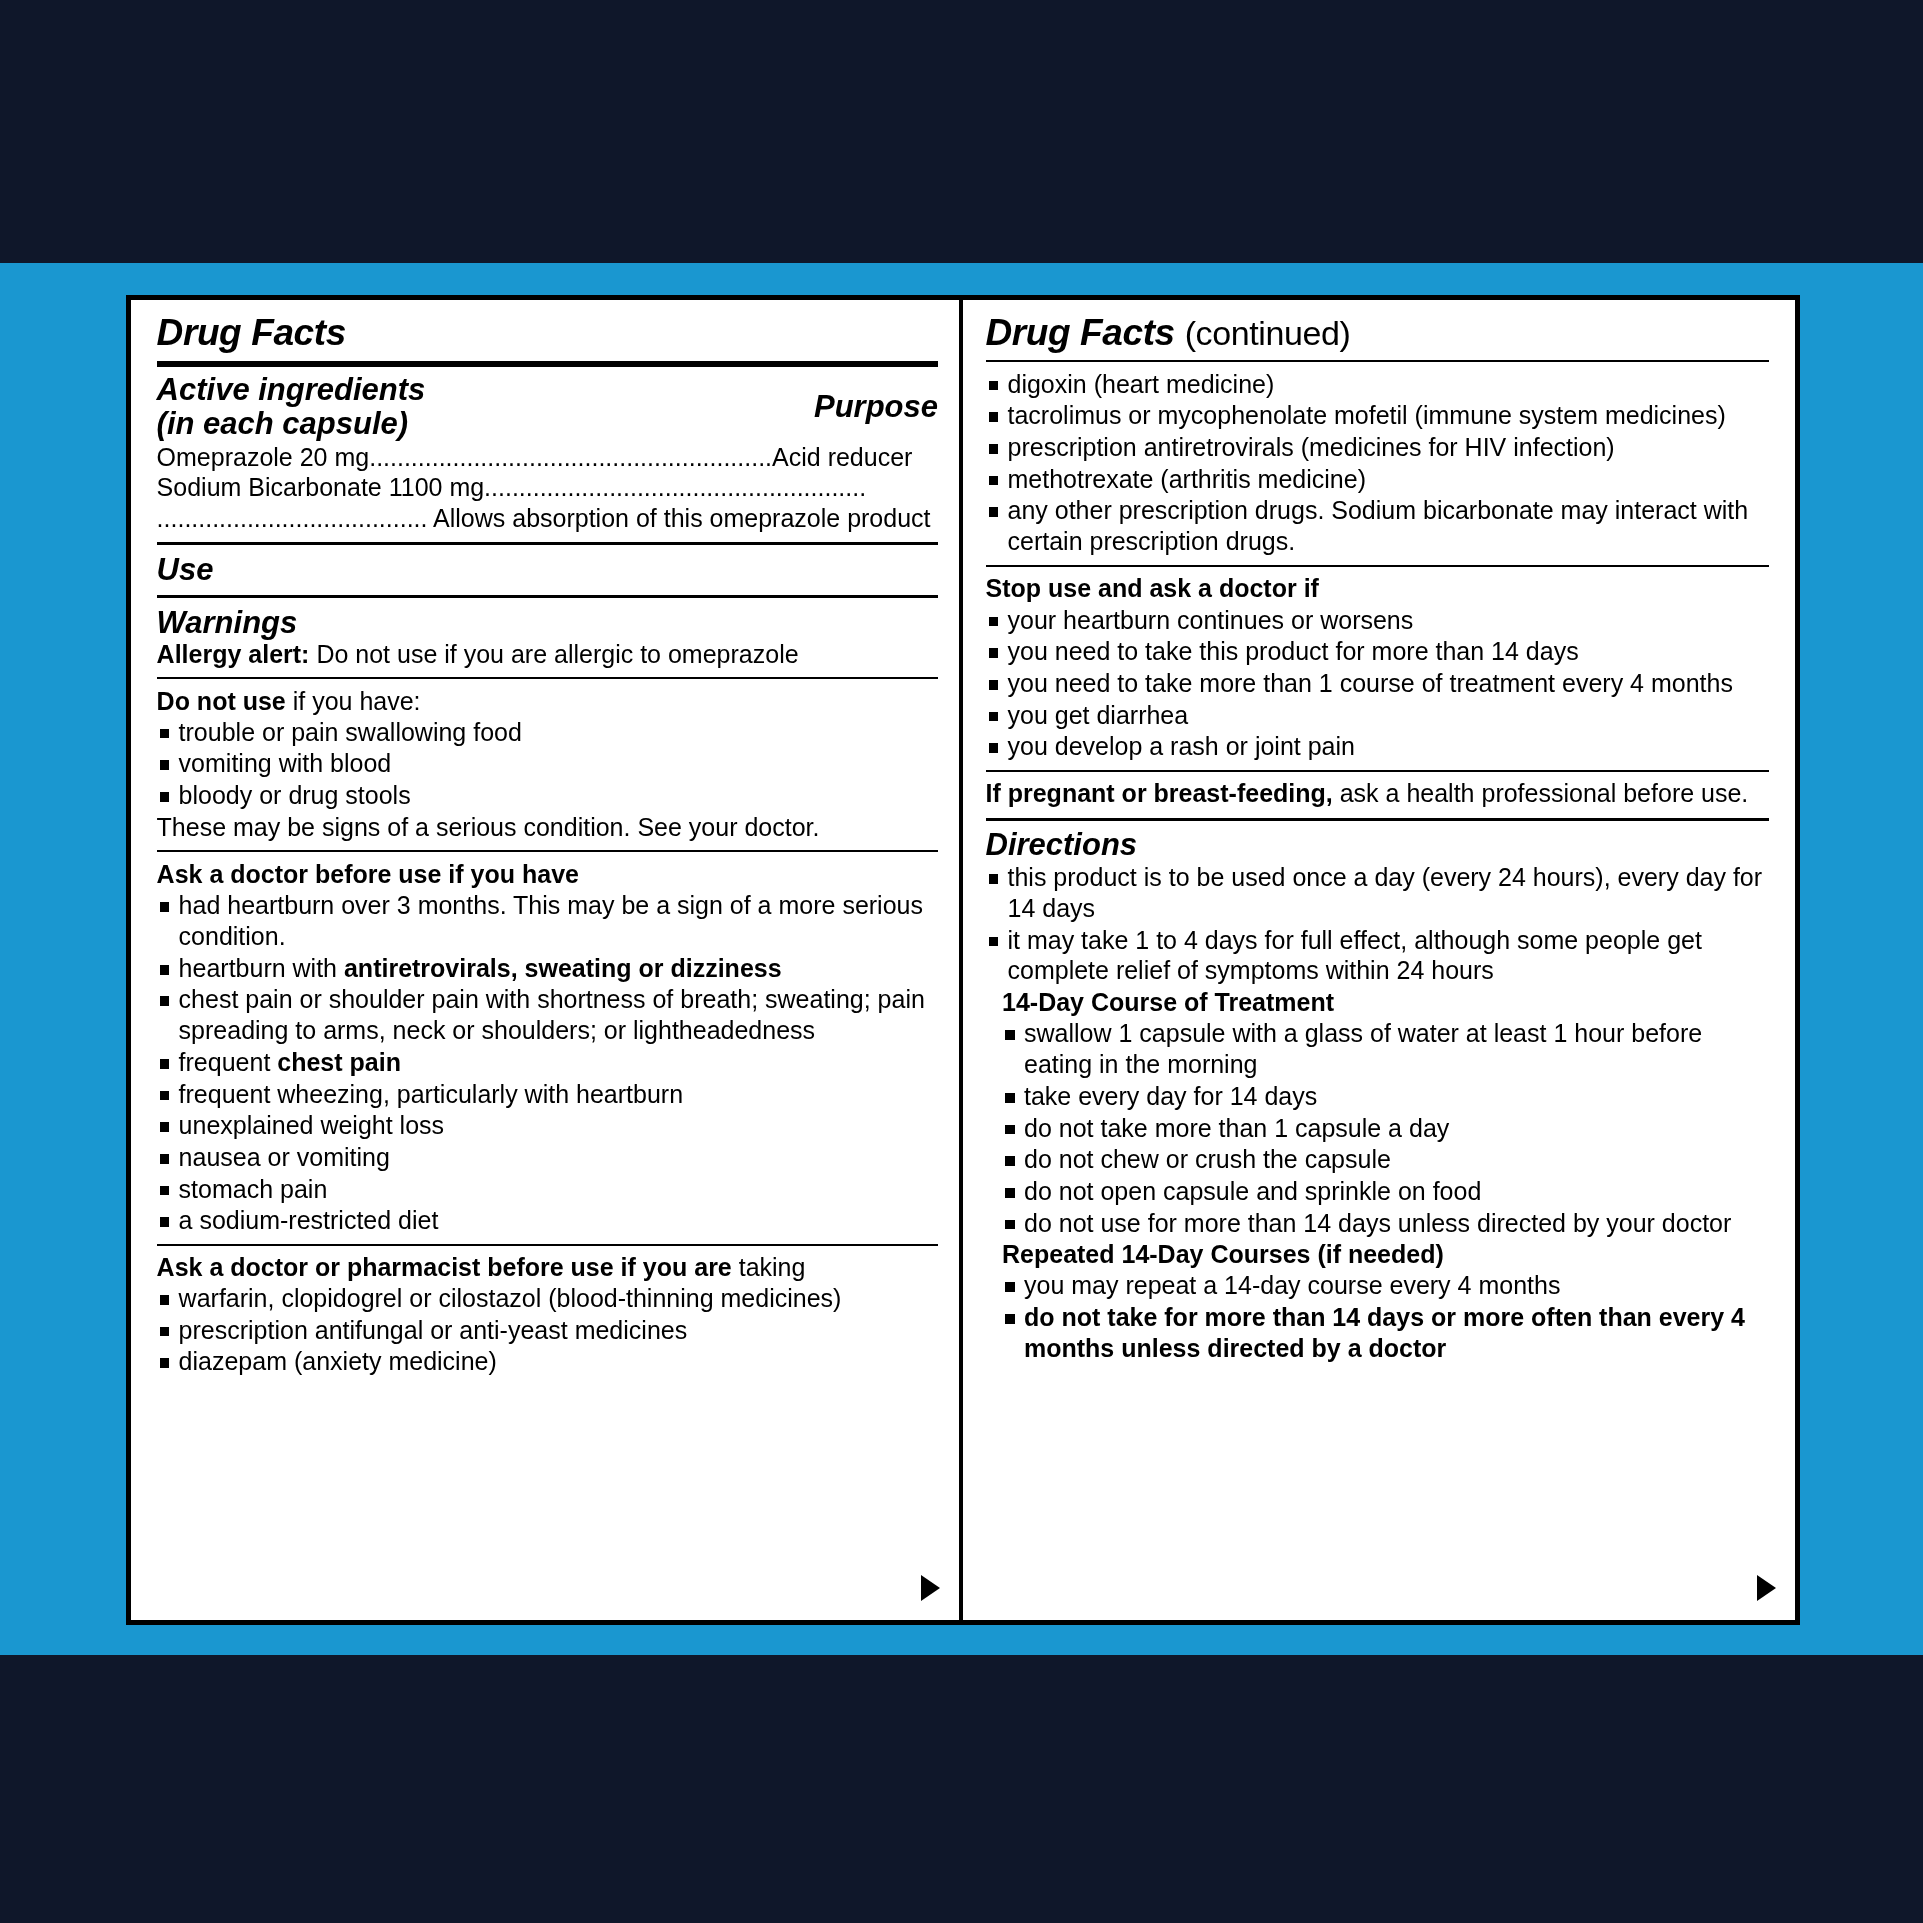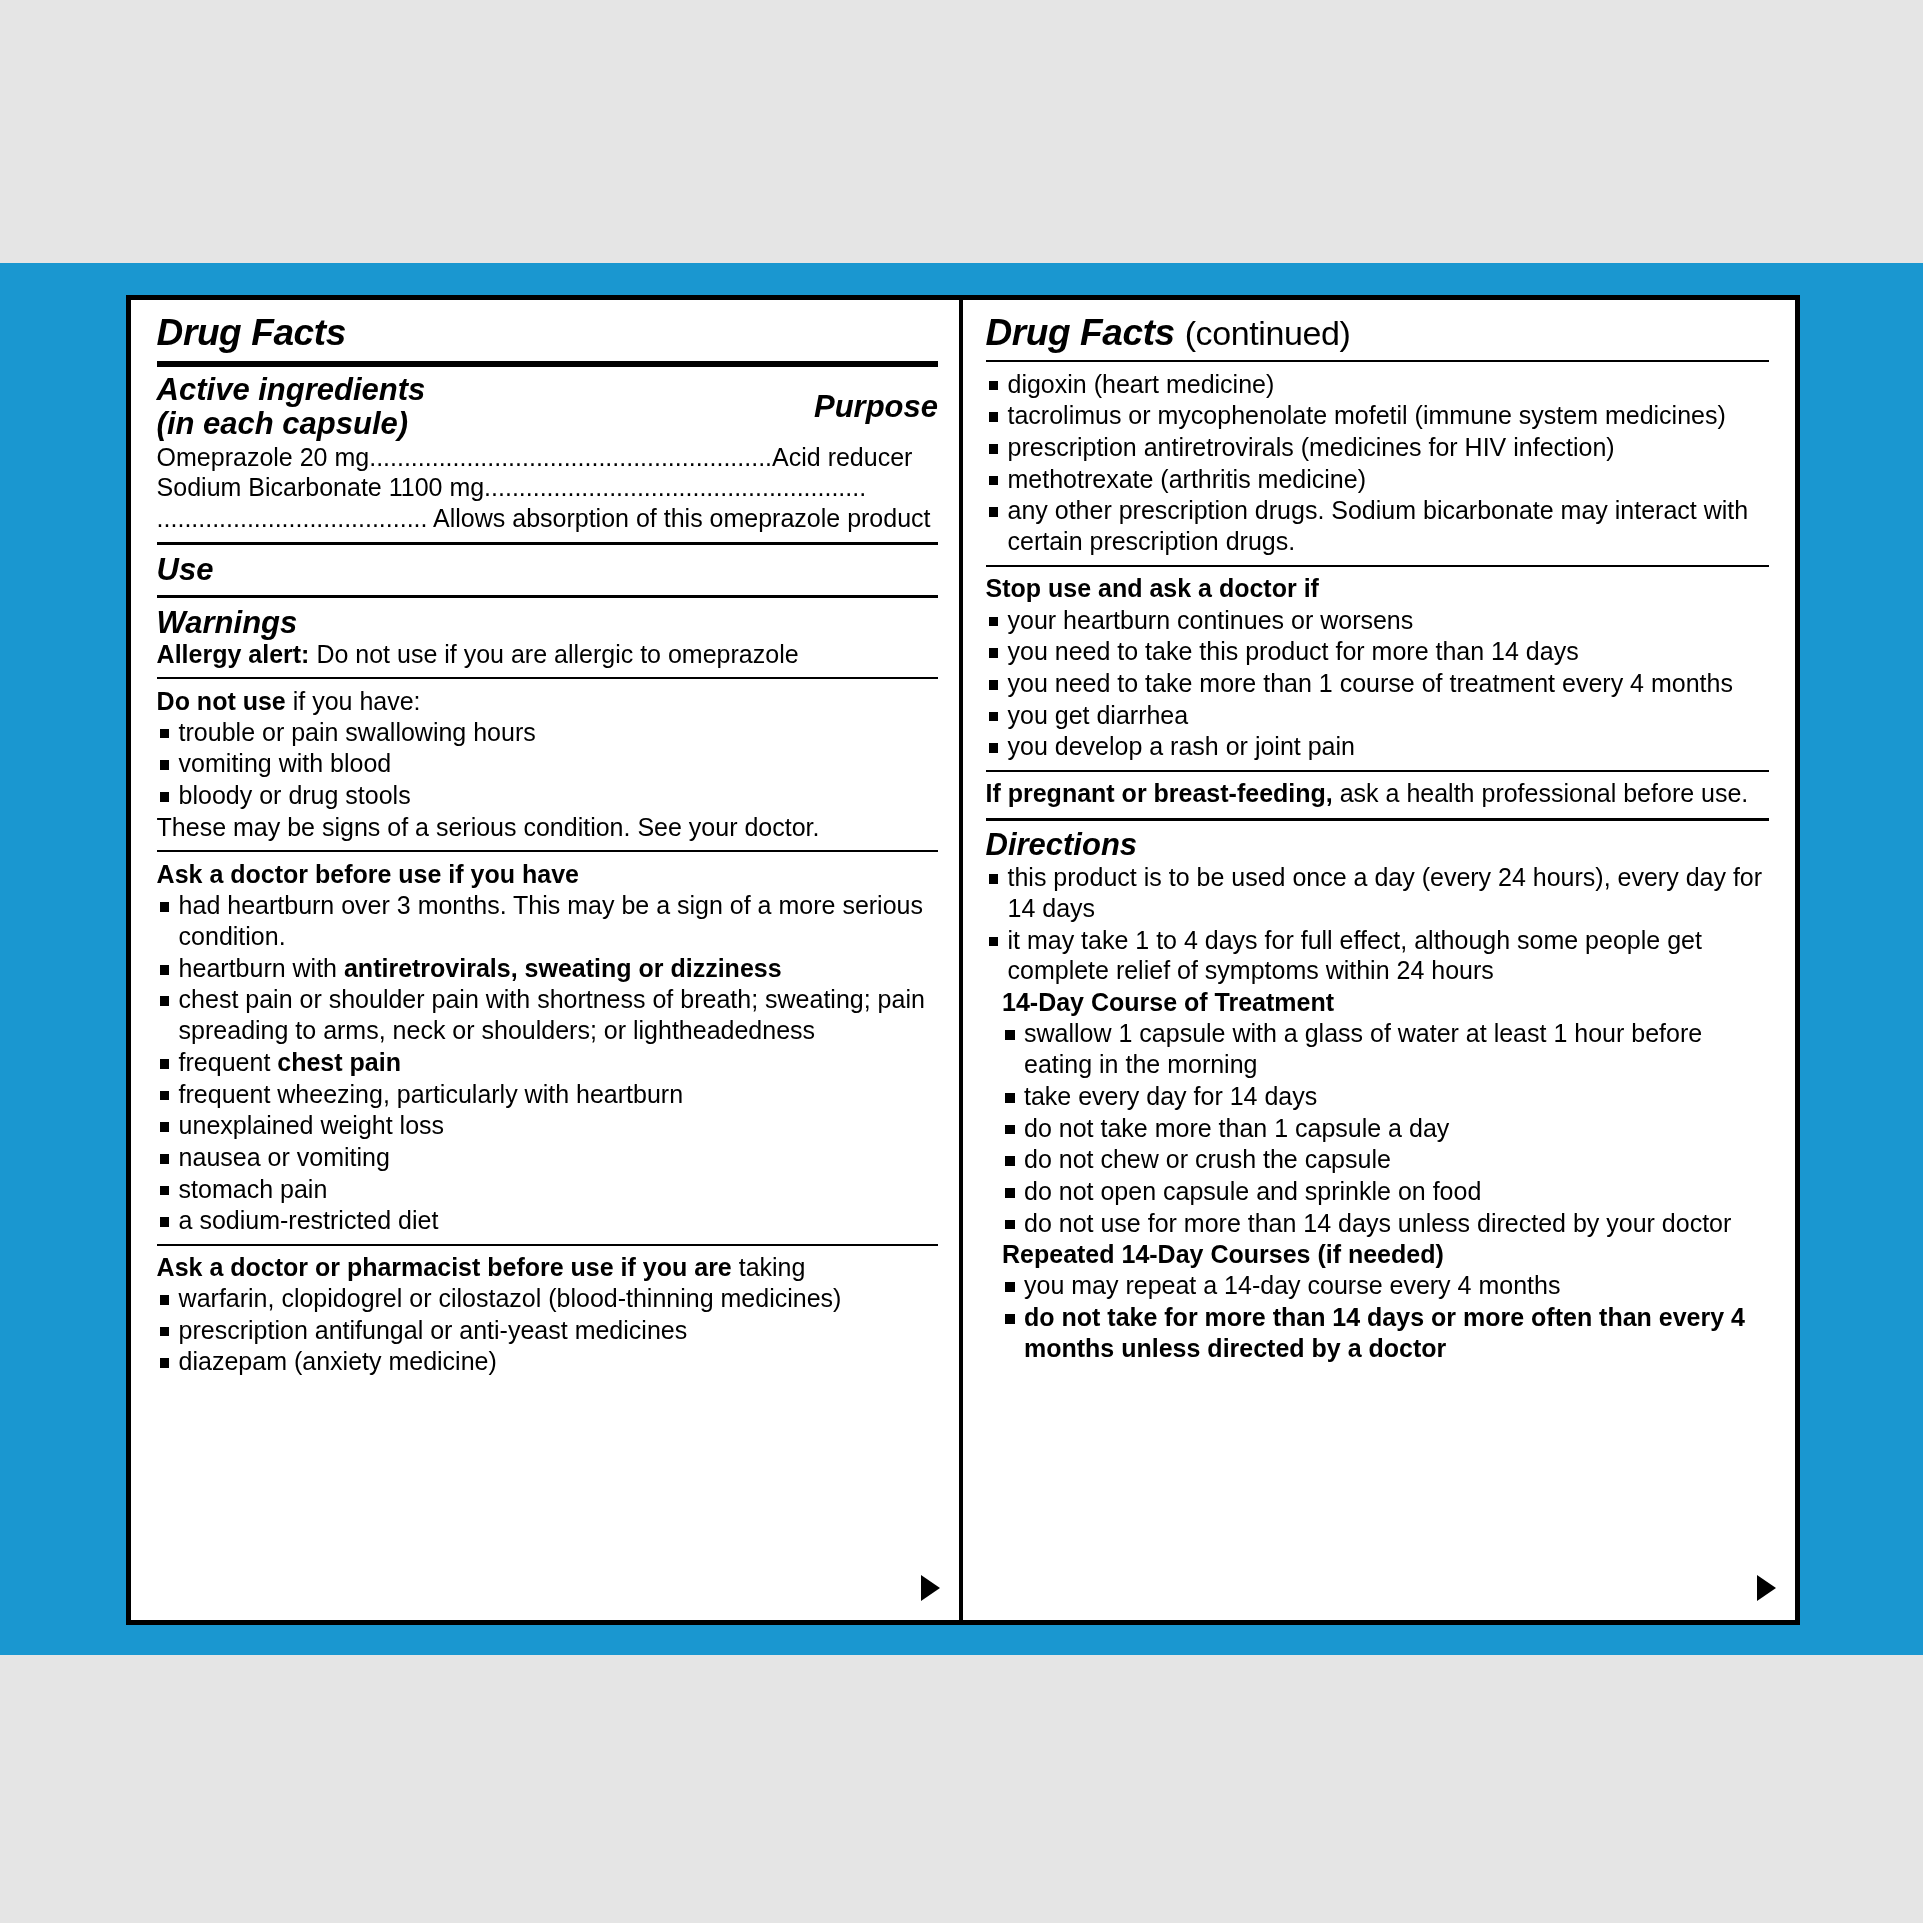--- a/index.html
+++ b/index.html
@@ -10,21 +10,21 @@
   body {
     width: 1924px;
     height: 1924px;
     font-family: "Liberation Sans", sans-serif;
     -webkit-font-smoothing: antialiased;
   }
   #page {
     position: relative;
     width: 1924px;
     height: 1924px;
-    background: #e5e5e5;
+    background: #0f172a;
     overflow: hidden;
   }
   
   #blue-band {
     position: absolute;
     left: 0;
     top: 263px;
     width: 1924px;
     height: 1392px;
     background: #1a97d0;
@@ -201,21 +201,21 @@
         <div class="body">
           <span class="bold">Allergy alert:</span><span> Do not use if you are allergic to omeprazole</span>
         </div>
 
         <div class="rule-thin"></div>
 
         <div class="body">
           <span class="bold">Do not use</span><span> if you have:</span>
         </div>
         <ul class="bl">
-          <li>trouble or pain swallowing hours</li>
+          <li>trouble or pain swallowing food</li>
           <li>vomiting with blood</li>
           <li>bloody or drug stools</li>
         </ul>
         <div class="plain-line">These may be signs of a serious condition. See your doctor.</div>
 
         <div class="rule-thin"></div>
 
         <div class="sub-head">Ask a doctor before use if you have</div>
         <ul class="bl">
           <li>had heartburn over 3 months. This may be a sign of a more serious condition.</li>

